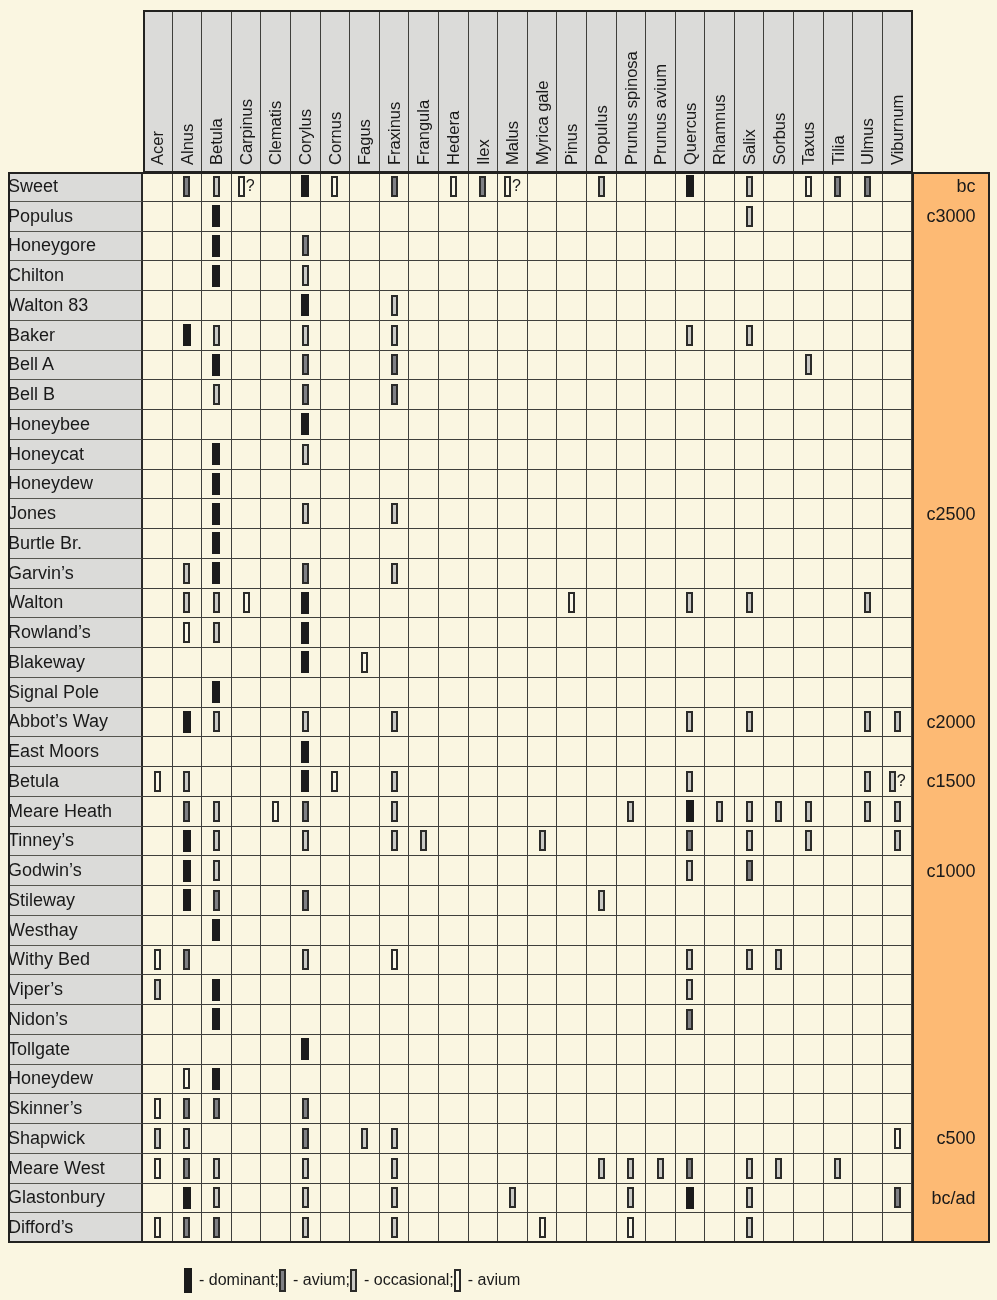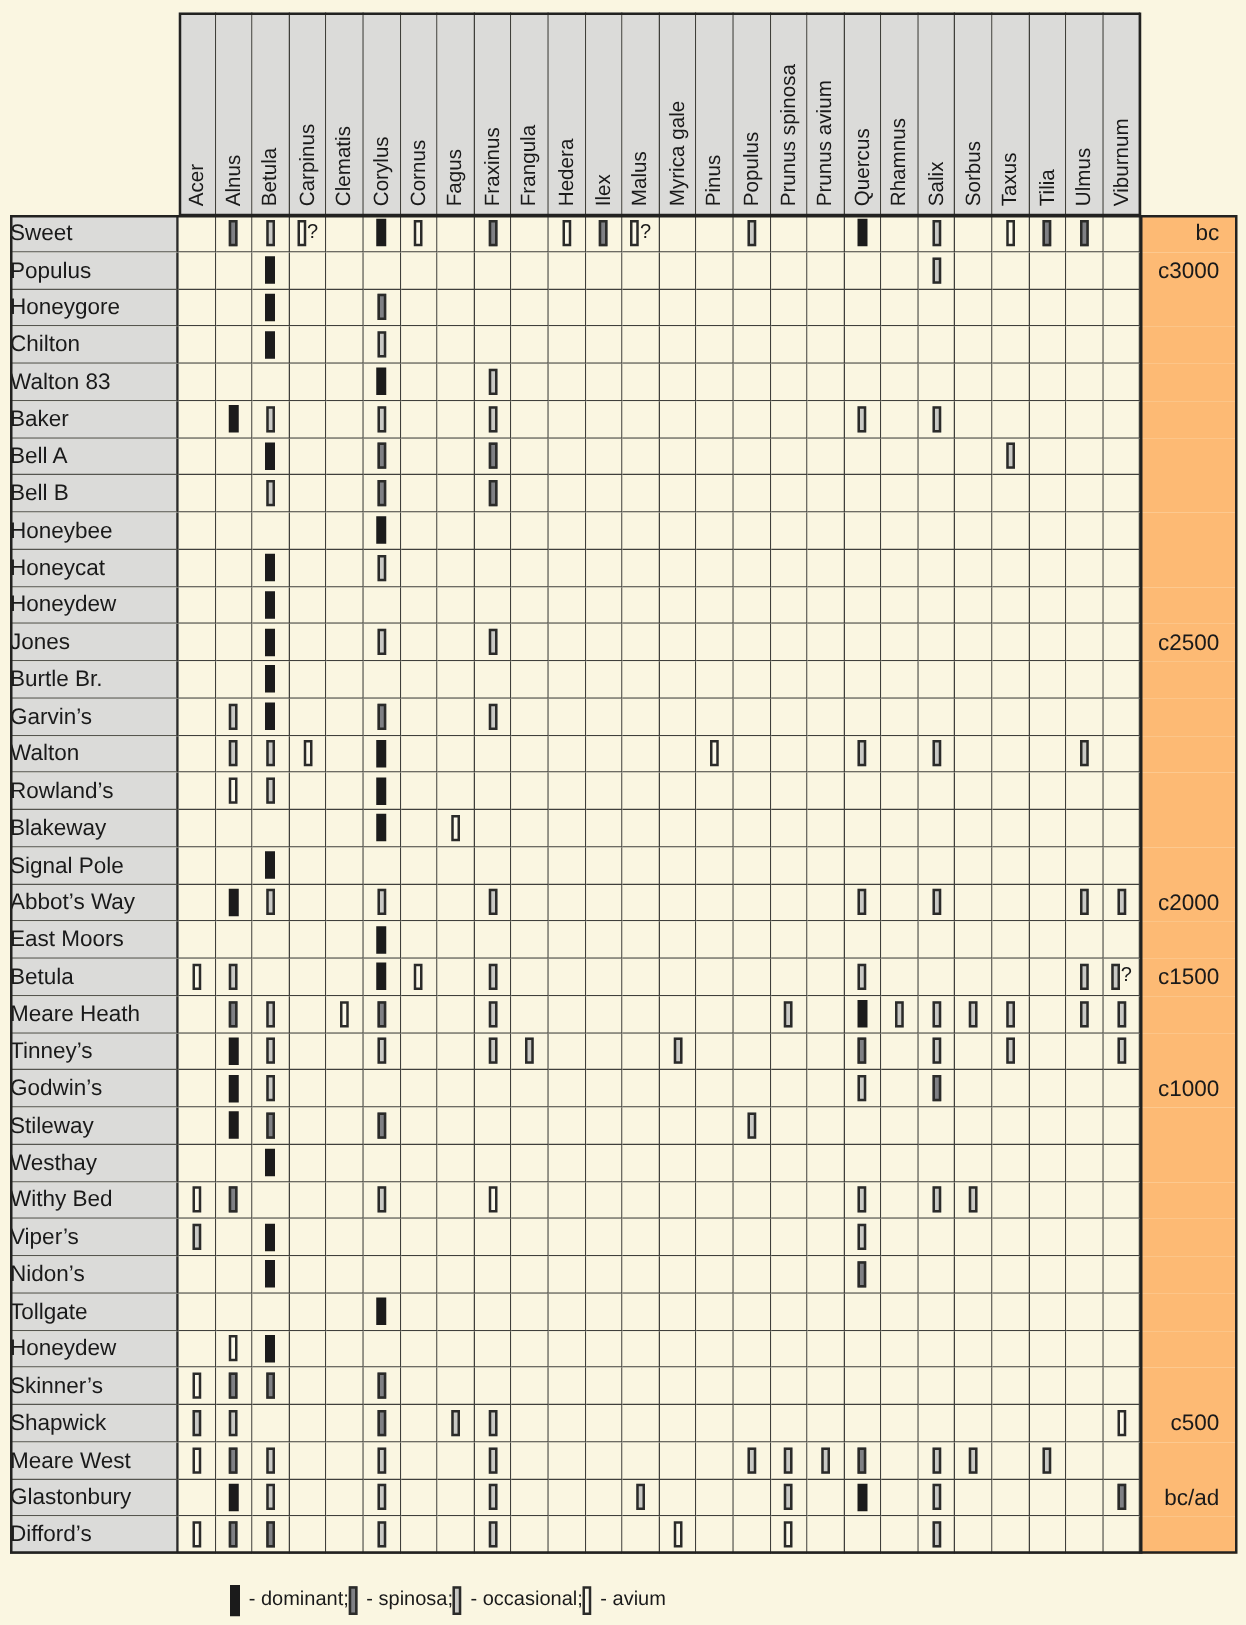--- a/index.html
+++ b/index.html
@@ -1512,21 +1512,21 @@
 <div class="box" id="outerBox"></div>
 <div class="box" id="sepLine"></div>
 
 <div class="legend" id="legend">
     <div class="item">
       <div class="bar lv-D"></div>
       <div class="lbl">- dominant;</div>
     </div>
     <div class="item">
       <div class="bar lv-C"></div>
-      <div class="lbl">- spinosa;</div>
+      <div class="lbl">- avium;</div>
     </div>
     <div class="item">
       <div class="bar lv-O"></div>
       <div class="lbl">- occasional;</div>
     </div>
     <div class="item">
       <div class="bar lv-R"></div>
       <div class="lbl">- avium</div>
     </div>
   </div>

